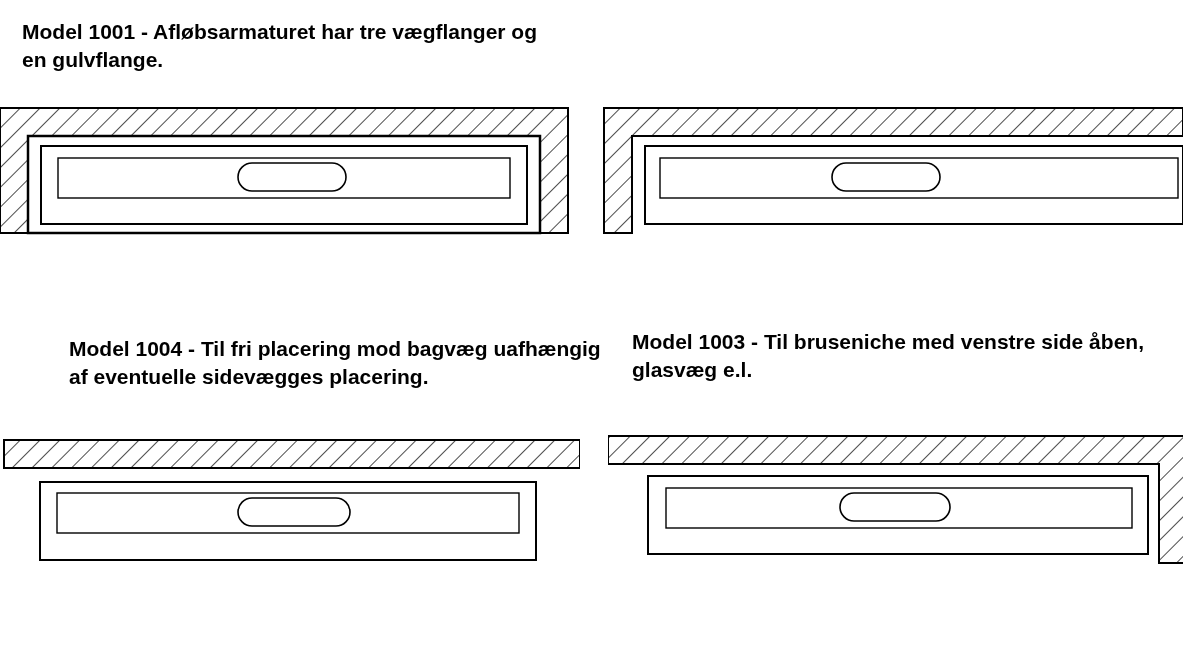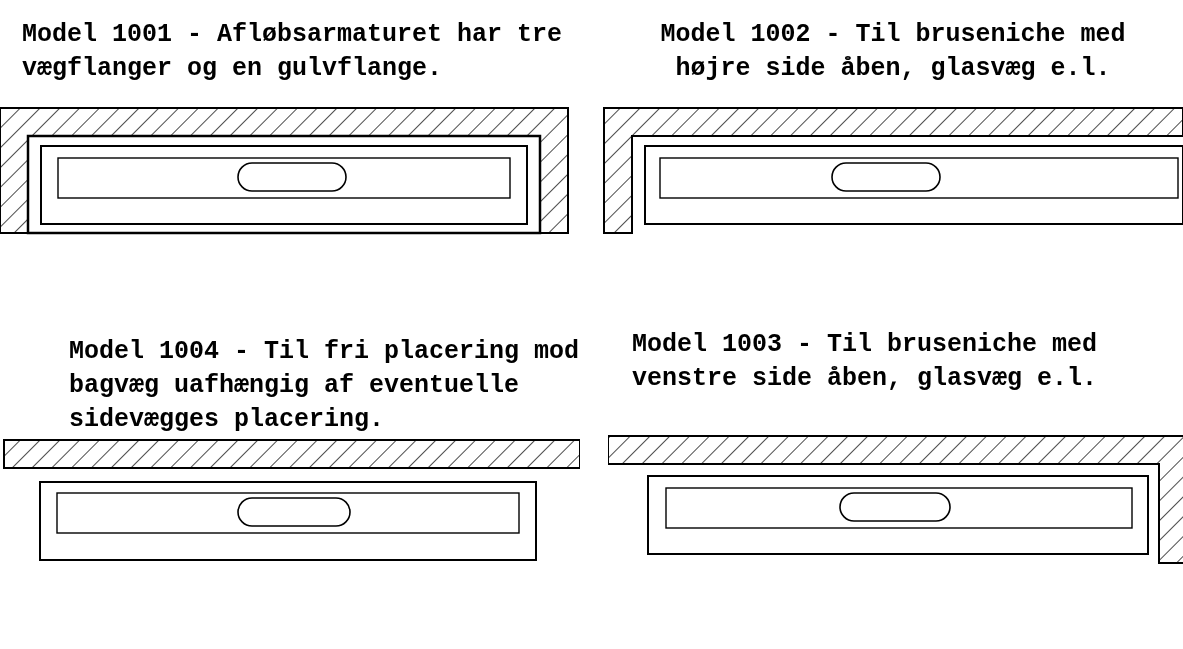--- a/index.html
+++ b/index.html
@@ -11,25 +11,24 @@
     width: 1183px;
     height: 649px;
     position: relative;
     font-family: "Liberation Sans", sans-serif;
     overflow: hidden;
   }
   .panel {
     position: absolute;
   }
   .caption {
-    font-size: 25px;
+    font-size: 21px;
     font-weight: bold;
     color: #000000;
     line-height: 1.35;
-    font-family: Liberation Mono, monospace;
   }
   .caption .desc {
     font-weight: bold;
   }
   .caption-center {
     text-align: center;
   }
   .caption-left {
     text-align: left;
   }
@@ -76,24 +75,20 @@
       <rect x="41" y="58" width="486" height="78" fill="#ffffff" stroke="#000000" stroke-width="2"></rect>
 
       <rect x="58" y="70" width="452" height="40" fill="#ffffff" stroke="#000000" stroke-width="1.4"></rect>
 
       <rect x="238" y="75" width="108" height="28" rx="14" ry="14" fill="#ffffff" stroke="#000000" stroke-width="1.6"></rect>
     </svg>
   </div>
 </div>
 
 <div class="panel" id="panel-1002">
-  <div class="caption caption-center cap-1002">
-    <span>Model 1002 -</span>
-    <span class="desc">Til bruseniche med højre side åben, glasvæg e.l.</span>
-  </div>
   <div class="fig-1002">
     <svg width="583" height="180" viewBox="0 0 583 180">
       <defs>
         <pattern id="hatch1002" width="14" height="14" patternTransform="rotate(45)" patternUnits="userSpaceOnUse">
           <line x1="0" y1="0" x2="0" y2="14" stroke="#000000" stroke-width="1.4"></line>
         </pattern>
       </defs>
 
       <path d="M 4,20 L 583,20 L 583,48 L 32,48 L 32,145 L 4,145 Z" fill="url(#hatch1002)" stroke="#000000" stroke-width="2"></path>
 

